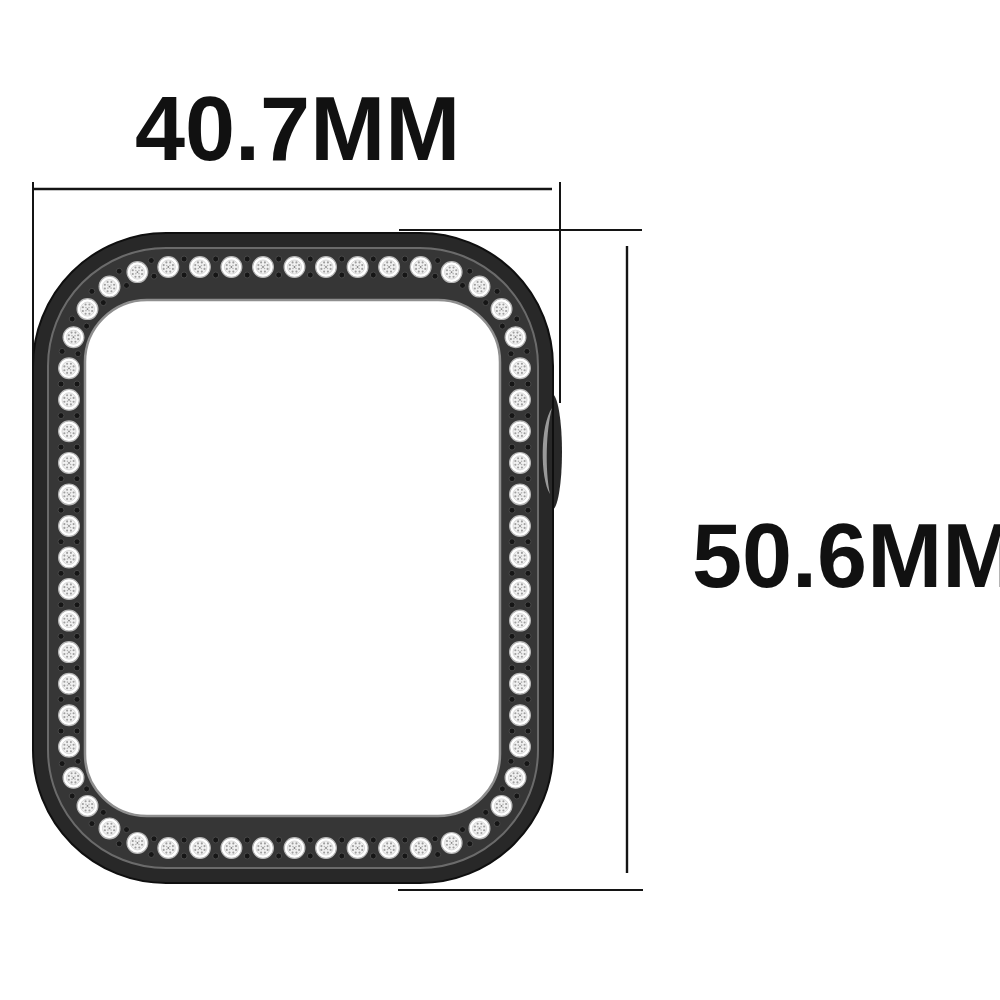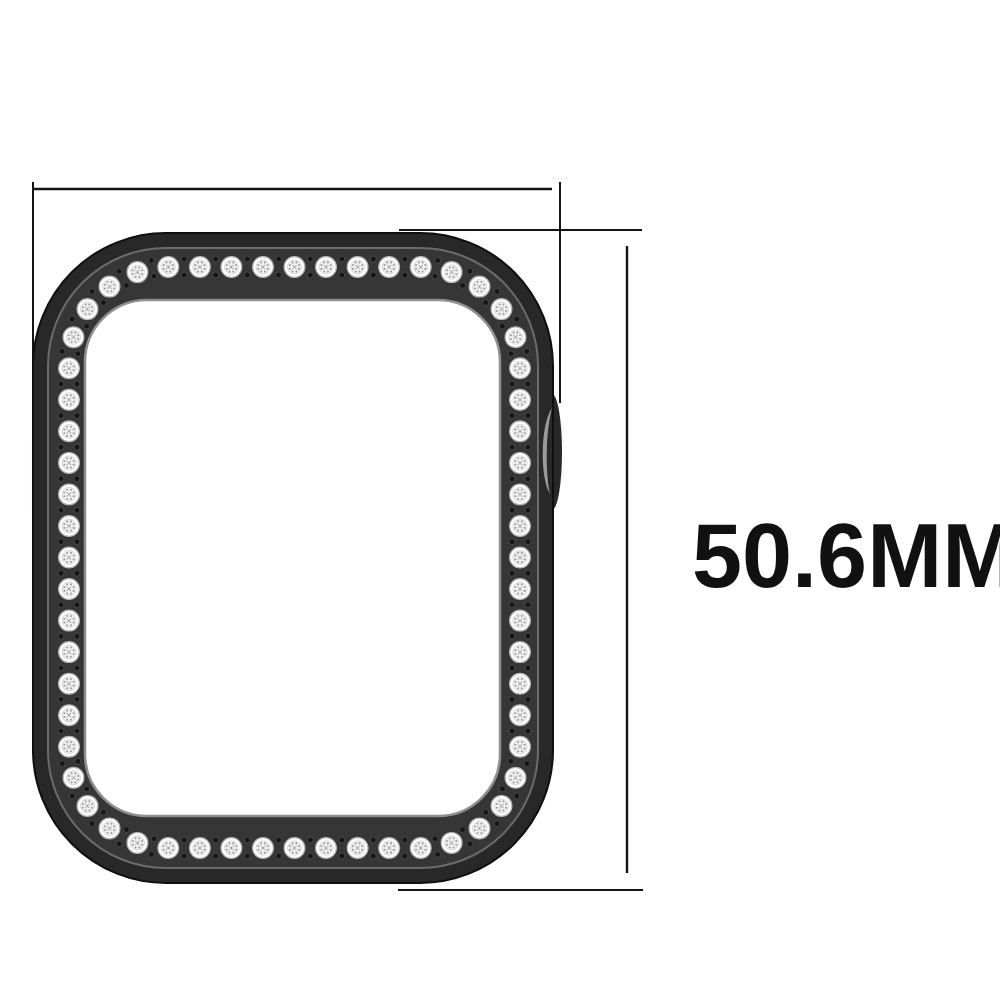--- a/index.html
+++ b/index.html
@@ -18,20 +18,21 @@
   .case-face{fill:var(--case-face,#363636);stroke:var(--bevel-highlight,#6b6b6b);stroke-width:2;}
   .inner-window{fill:var(--background,#fff);stroke:var(--inner-ring,#8f8f8f);stroke-width:2.5;}
   .notch-highlight{fill:var(--notch-highlight,#9a9a9a);}
   .spacer-dot{fill:var(--dot-fill,#161616);stroke:var(--dot-ring,#474747);stroke-width:1;}
 </style>
 </head>
 <body>
 
 <div class="stage">
 
+  <div class="dim-label width">40.7MM</div>
 
   <div class="dim-label height">50.6MM</div>
 
   <svg id="scene" width="1000" height="1000" viewBox="0 0 1000 1000">
     <defs>
       <g id="stone-proto">
           <circle r="10.4" fill="#ffffff" stroke="#b5b5b5" stroke-width="1.2"></circle>
           <circle r="7" fill="#f1f1f1" stroke="#cfcfcf" stroke-width="0.8"></circle>
           <circle cx="4.619397662556434" cy="1.913417161825449" r="1.05" fill="#8a8a8a" opacity="0.8"></circle>
           <circle cx="1.9134171618254492" cy="4.619397662556434" r="1.05" fill="#8a8a8a" opacity="0.8"></circle>

